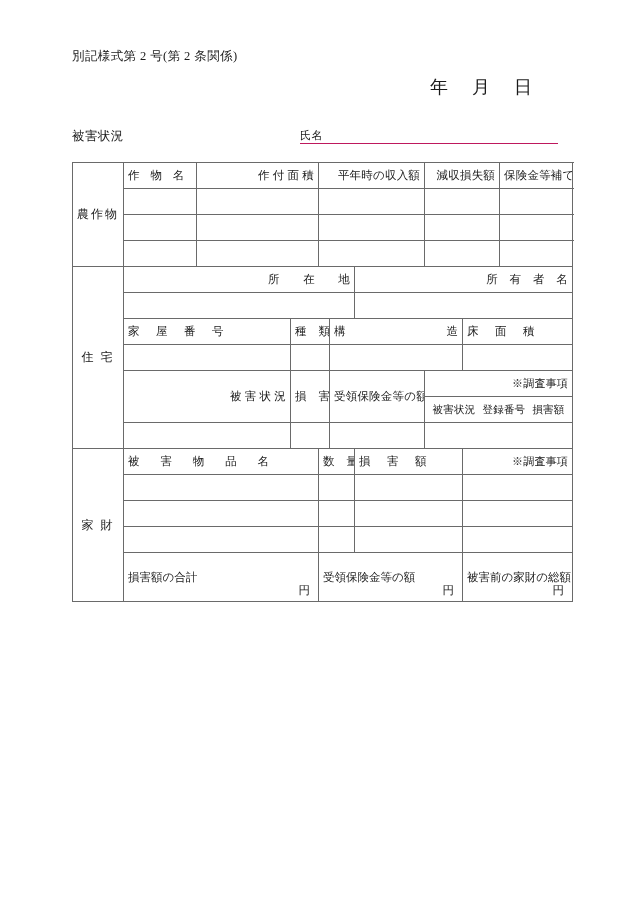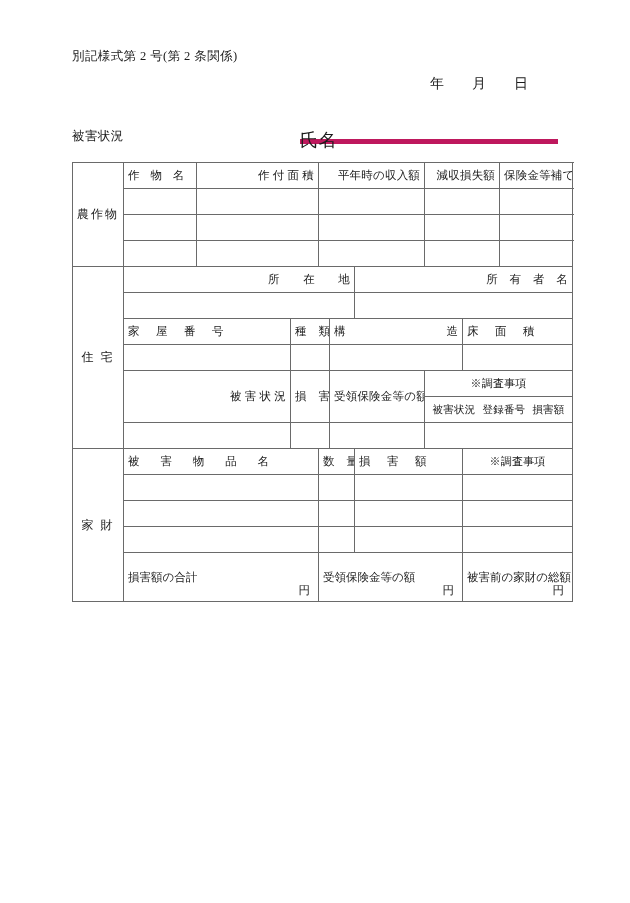--- a/index.html
+++ b/index.html
@@ -29,41 +29,41 @@
     left: 72px;
     top: 48px;
     font-size: 12.5px;
     letter-spacing: 0.4px;
     white-space: nowrap;
   }
   .date-line {
     position: absolute;
     left: 430px;
     top: 75px;
-    font-size: 14px;
+    font-size: 18px;
     white-space: nowrap;
   }
   .date-line span { display: inline-block; }
   .date-y { width: 42px; }
   .date-m { width: 42px; }
 
   .subject {
     position: absolute;
     left: 72px;
     top: 128px;
     font-size: 12.5px;
     letter-spacing: 0.4px;
   }
   .name-block {
     position: absolute;
     left: 300px;
     top: 128px;
     width: 258px;
-    font-size: 18px;
-    border-bottom: 5px solid #be185d;
+    font-size: 11px;
+    border-bottom: 1px solid #be185d;
     padding-bottom: 2px;
     height: 16px;
     box-sizing: border-box;
   }
   .name-label {
     letter-spacing: 0.4px;
   }
 
   
   .tbl {
@@ -112,21 +112,21 @@
     letter-spacing: 0;
     text-align: left;
     padding-left: 10px;
     padding-right: 10px;
   }
   .kouzou-inner {
     display: flex;
     justify-content: space-between;
   }
   .hd-small {
-    text-align: center;
+    text-align: right;
     font-size: 11px;
     letter-spacing: 0.2px;
   }
   .survey-sub {
     display: flex;
     justify-content: space-around;
     align-items: center;
     font-size: 10.5px;
     letter-spacing: 0.2px;
   }

